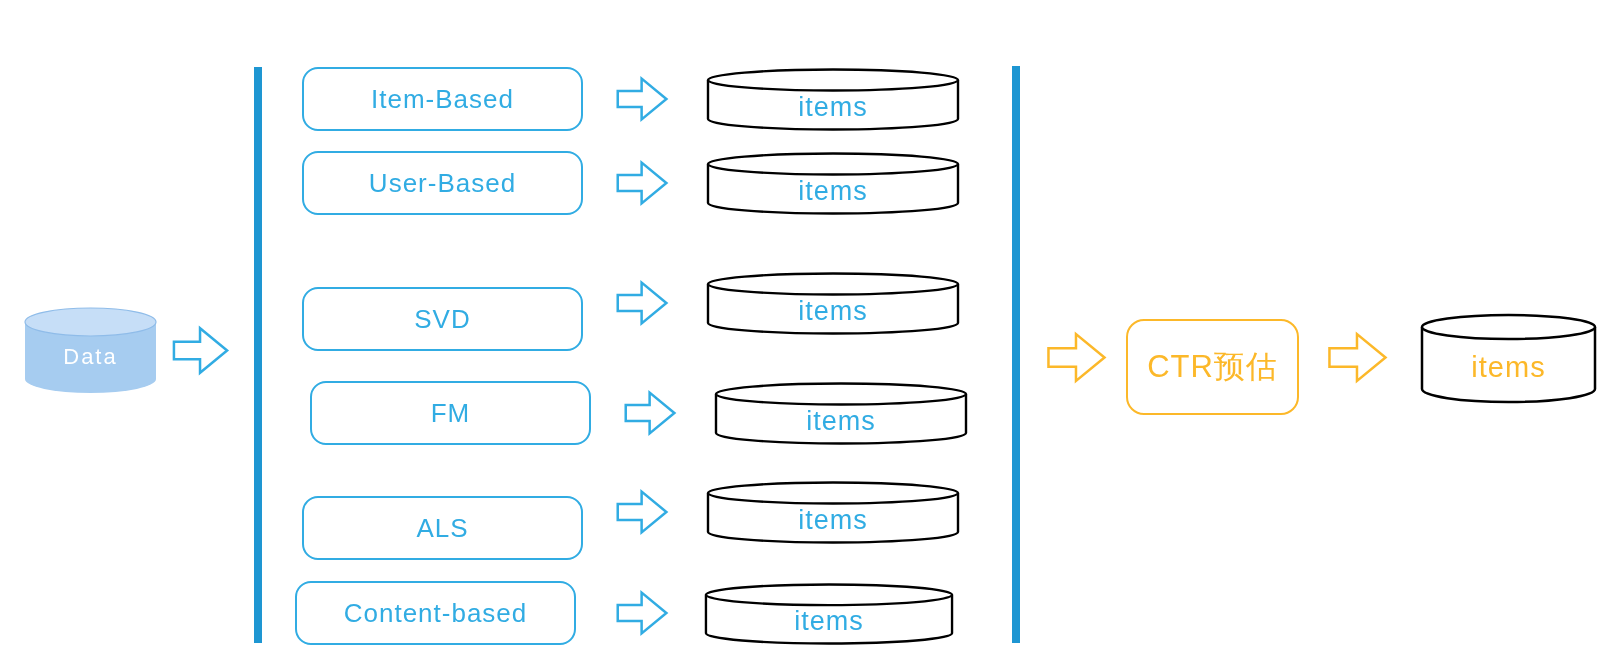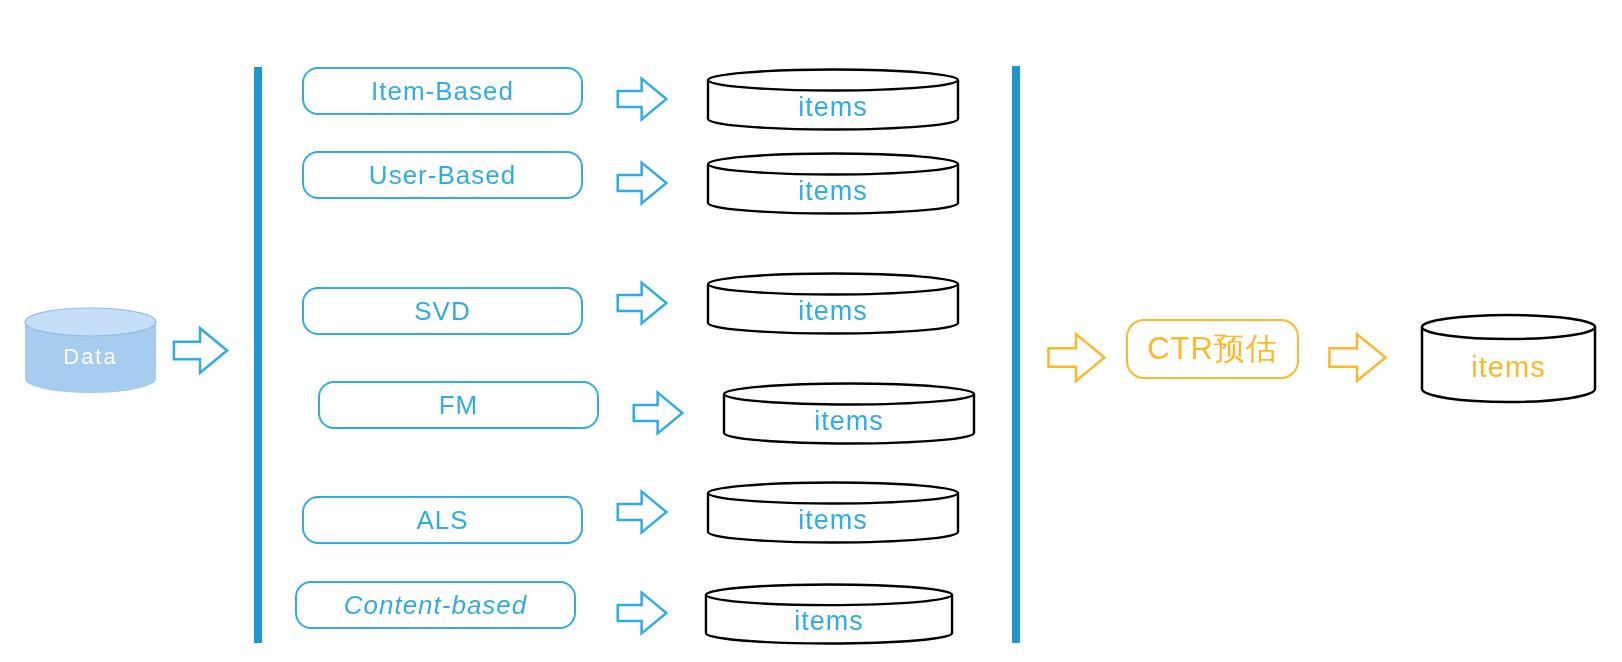--- a/index.html
+++ b/index.html
@@ -16,21 +16,21 @@
   .bar{
     position:absolute;
     width:8px;
     background:var(--blue-bar,#1E96D2);
   }
 
   
   .algo-box{
     position:absolute;
     box-sizing:border-box;
-    height:48px;width:281px;
+    height:64px;width:281px;
     border:2.5px solid var(--blue-stroke,#31ACE3);
     border-radius:16px;
     display:flex;align-items:center;justify-content:center;
     color:var(--blue-stroke,#31ACE3);
     font-size:26px;letter-spacing:1px;
     background:#fff;
   }
 
   
   .ctr-box{
@@ -124,21 +124,21 @@
     </svg>
     <div class="cyl blue-cyl" style="left:706px;top:1px;width:254px;height:64px;">
       <svg viewBox="0 0 254 64">
         <path class="outline-cyl-body" d="M2 12 V51 A125 10.5 0 0 0 252 51 V12"></path>
         <ellipse class="outline-cyl-top" cx="127" cy="12" rx="125" ry="10.5"></ellipse>
       </svg>
       <span class="cyl-label">items</span>
     </div>
   </div>
 
-  <div class="abs" style="left:16px;top:381px;width:1000px;height:66px;">
+  <div class="abs" style="left:8px;top:381px;width:1000px;height:66px;">
     <div class="algo-box" style="left:302px;top:0;">
       <span>FM</span>
     </div>
     <svg class="arrow blue-ink" style="left:614px;top:9px;" width="57" height="46" viewBox="0 0 60 52">
       <polygon points="2,17 29,17 29,3 57,26 29,49 29,35 2,35"></polygon>
     </svg>
     <div class="cyl blue-cyl" style="left:706px;top:1px;width:254px;height:64px;">
       <svg viewBox="0 0 254 64">
         <path class="outline-cyl-body" d="M2 12 V51 A125 10.5 0 0 0 252 51 V12"></path>
         <ellipse class="outline-cyl-top" cx="127" cy="12" rx="125" ry="10.5"></ellipse>
@@ -157,42 +157,42 @@
     <div class="cyl blue-cyl" style="left:706px;top:1px;width:254px;height:64px;">
       <svg viewBox="0 0 254 64">
         <path class="outline-cyl-body" d="M2 12 V51 A125 10.5 0 0 0 252 51 V12"></path>
         <ellipse class="outline-cyl-top" cx="127" cy="12" rx="125" ry="10.5"></ellipse>
       </svg>
       <span class="cyl-label">items</span>
     </div>
   </div>
 
   <div class="abs" style="left:0;top:581px;width:1000px;height:66px;">
-    <div class="algo-box" style="left:295px;top:0;font-style:italic;">
+    <div class="algo-box" style="left:295px;top:0;">
       <span>Content-based</span>
     </div>
     <svg class="arrow blue-ink" style="left:614px;top:9px;" width="57" height="46" viewBox="0 0 60 52">
       <polygon points="2,17 29,17 29,3 57,26 29,49 29,35 2,35"></polygon>
     </svg>
     <div class="cyl blue-cyl" style="left:703px;top:2px;width:252px;height:63px;">
       <svg viewBox="0 0 254 64">
         <path class="outline-cyl-body" d="M2 12 V51 A125 10.5 0 0 0 252 51 V12"></path>
         <ellipse class="outline-cyl-top" cx="127" cy="12" rx="125" ry="10.5"></ellipse>
       </svg>
       <span class="cyl-label">items</span>
     </div>
   </div>
 
   <div class="bar" style="left:1012px;top:66px;height:577px;"></div>
 
   <svg class="arrow orange-ink" style="left:1040px;top:331px;" width="74" height="53" viewBox="0 0 60 52">
     <polygon points="2,17 29,17 29,3 57,26 29,49 29,35 2,35"></polygon>
   </svg>
 
-  <div class="ctr-box" style="left:1126px;top:319px;width:173px;height:60px;">
+  <div class="ctr-box" style="left:1126px;top:319px;width:173px;height:96px;">
     <span>CTR预估</span>
   </div>
 
   <svg class="arrow orange-ink" style="left:1318px;top:331px;" width="80" height="53" viewBox="0 0 60 52">
     <polygon points="2,17 29,17 29,3 57,26 29,49 29,35 2,35"></polygon>
   </svg>
 
   <div class="cyl orange-cyl" style="left:1420px;top:313px;width:177px;height:92px;">
     <svg viewBox="0 0 177 92">
       <path d="M2 14 V76 A86.5 13 0 0 0 175 76 V14" style="fill:#fff;stroke:currentColor;stroke-width:2.5;"></path>

